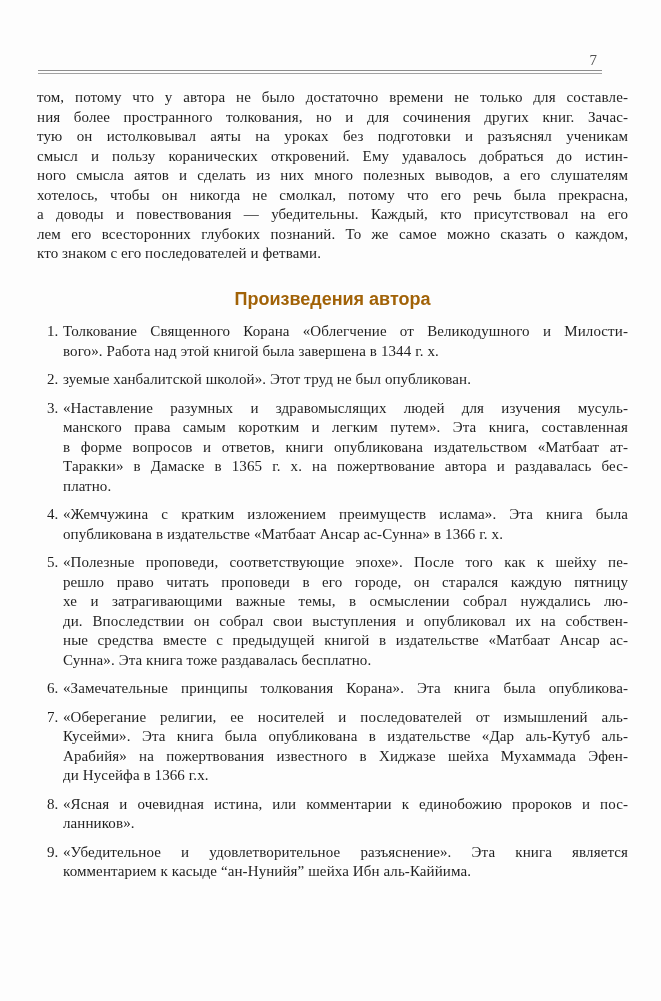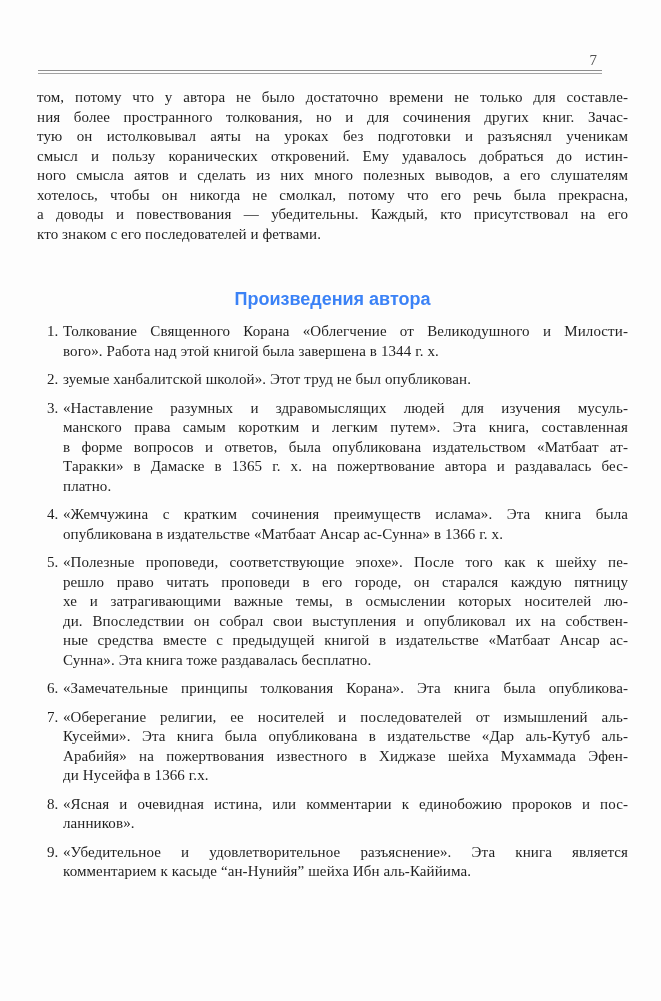--- a/index.html
+++ b/index.html
@@ -42,21 +42,21 @@
   .section-title {
     position: absolute;
     left: 37px;
     top: 289px;
     width: 591px;
     margin: 0;
     text-align: center;
     font-family: "Liberation Sans", "DejaVu Sans", sans-serif;
     font-weight: 700;
     font-size: 18px;
-    color: #3b82f6;
+    color: #a16207;
   }
   .works {
     position: absolute;
     left: 37px;
     top: 322px;
     width: 591px;
     margin: 0;
     padding: 0;
     list-style: none;
     font-size: 15px;
@@ -74,20 +74,21 @@
   <div class="folio">7</div>
   <div class="header-rule"></div>
   <div class="intro">
       <div class="tline">том, потому что у автора не было достаточно времени не только для составле-</div>
       <div class="tline">ния более пространного толкования, но и для сочинения других книг. Зачас-</div>
       <div class="tline">тую он истолковывал аяты на уроках без подготовки и разъяснял ученикам</div>
       <div class="tline">смысл и пользу коранических откровений. Ему удавалось добраться до истин-</div>
       <div class="tline">ного смысла аятов и сделать из них много полезных выводов, а его слушателям</div>
       <div class="tline">хотелось, чтобы он никогда не смолкал, потому что его речь была прекрасна,</div>
       <div class="tline">а доводы и повествования — убедительны. Каждый, кто присутствовал на его</div>
+      <div class="tline">лем его всесторонних глубоких познаний. То же самое можно сказать о каждом,</div>
       <div class="tline last">кто знаком с его последователей и фетвами.</div>
     </div>
   <h1 class="section-title">Произведения автора</h1>
   <ol class="works">
       <li class="work-item">
         <div class="num">1.</div>
         <div class="item-body">
           <div class="tline">Толкование Священного Корана «Облегчение от Великодушного и Милости-</div>
           <div class="tline last">вого». Работа над этой книгой была завершена в 1344 г. х.</div>
         </div>
@@ -96,38 +97,38 @@
         <div class="num">2.</div>
         <div class="item-body">
           <div class="tline last">зуемые ханбалитской школой». Этот труд не был опубликован.</div>
         </div>
       </li>
       <li class="work-item">
         <div class="num">3.</div>
         <div class="item-body">
           <div class="tline">«Наставление разумных и здравомыслящих людей для изучения мусуль-</div>
           <div class="tline">манского права самым коротким и легким путем». Эта книга, составленная</div>
-          <div class="tline">в форме вопросов и ответов, была опубликована издательством «Матбаат ат-</div>
+          <div class="tline">в форме вопросов и ответов, книги опубликована издательством «Матбаат ат-</div>
           <div class="tline">Таракки» в Дамаске в 1365 г. х. на пожертвование автора и раздавалась бес-</div>
           <div class="tline last">платно.</div>
         </div>
       </li>
       <li class="work-item">
         <div class="num">4.</div>
         <div class="item-body">
-          <div class="tline">«Жемчужина с кратким сочинения преимуществ ислама». Эта книга была</div>
+          <div class="tline">«Жемчужина с кратким изложением преимуществ ислама». Эта книга была</div>
           <div class="tline last">опубликована в издательстве «Матбаат Ансар ас-Сунна» в 1366 г. х.</div>
         </div>
       </li>
       <li class="work-item">
         <div class="num">5.</div>
         <div class="item-body">
           <div class="tline">«Полезные проповеди, соответствующие эпохе». После того как к шейху пе-</div>
           <div class="tline">решло право читать проповеди в его городе, он старался каждую пятницу</div>
-          <div class="tline">хе и затрагивающими важные темы, в осмыслении которых носителей лю-</div>
+          <div class="tline">хе и затрагивающими важные темы, в осмыслении собрал нуждались лю-</div>
           <div class="tline">ди. Впоследствии он собрал свои выступления и опубликовал их на собствен-</div>
           <div class="tline">ные средства вместе с предыдущей книгой в издательстве «Матбаат Ансар ас-</div>
           <div class="tline last">Сунна». Эта книга тоже раздавалась бесплатно.</div>
         </div>
       </li>
       <li class="work-item">
         <div class="num">6.</div>
         <div class="item-body">
           <div class="tline">«Замечательные принципы толкования Корана». Эта книга была опубликова-</div>
         </div>

